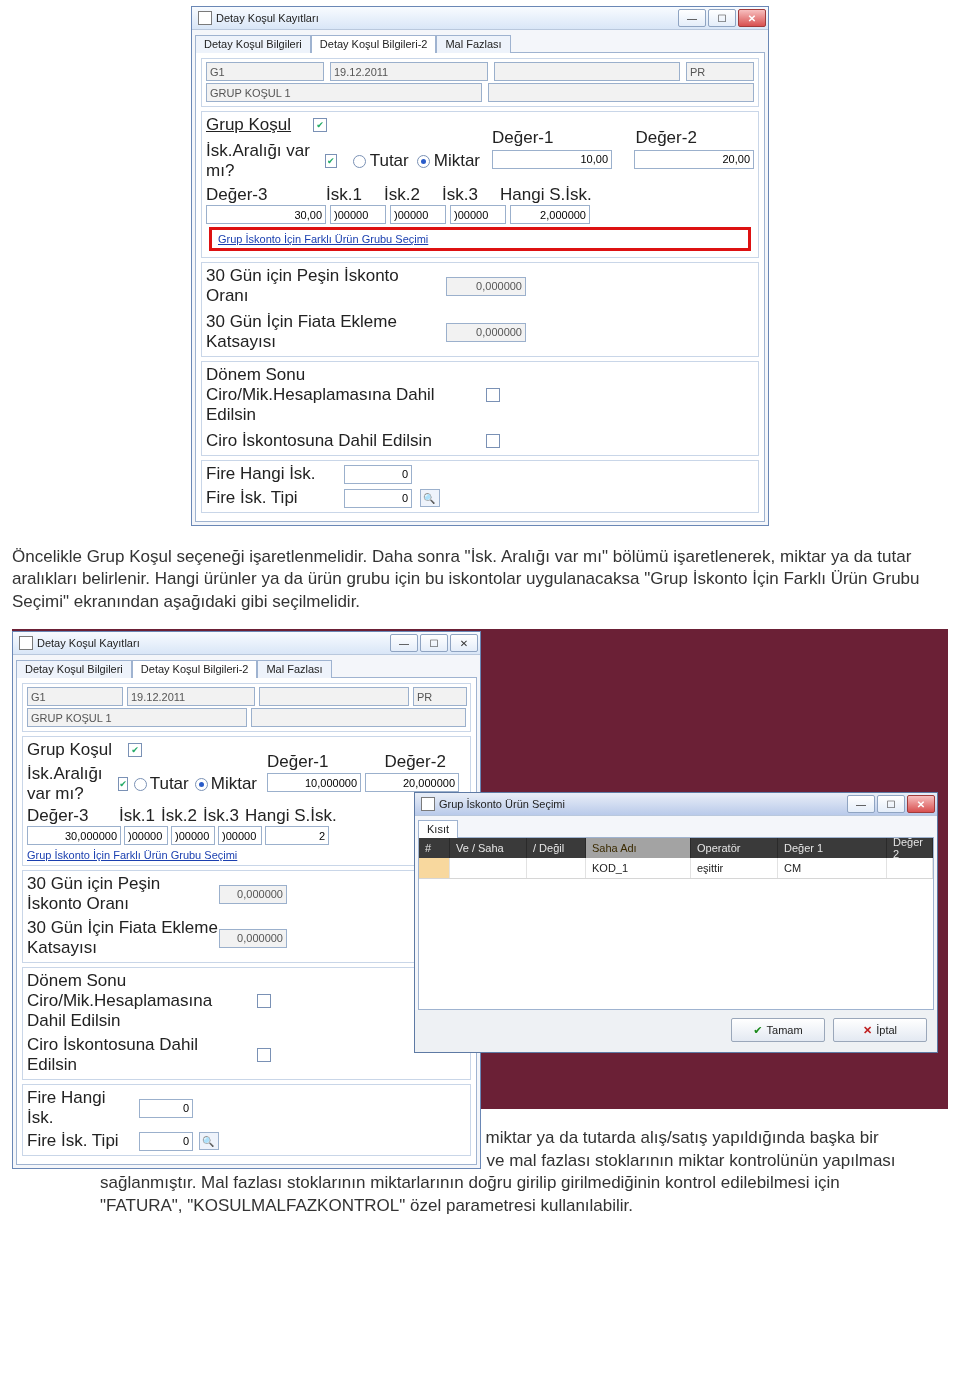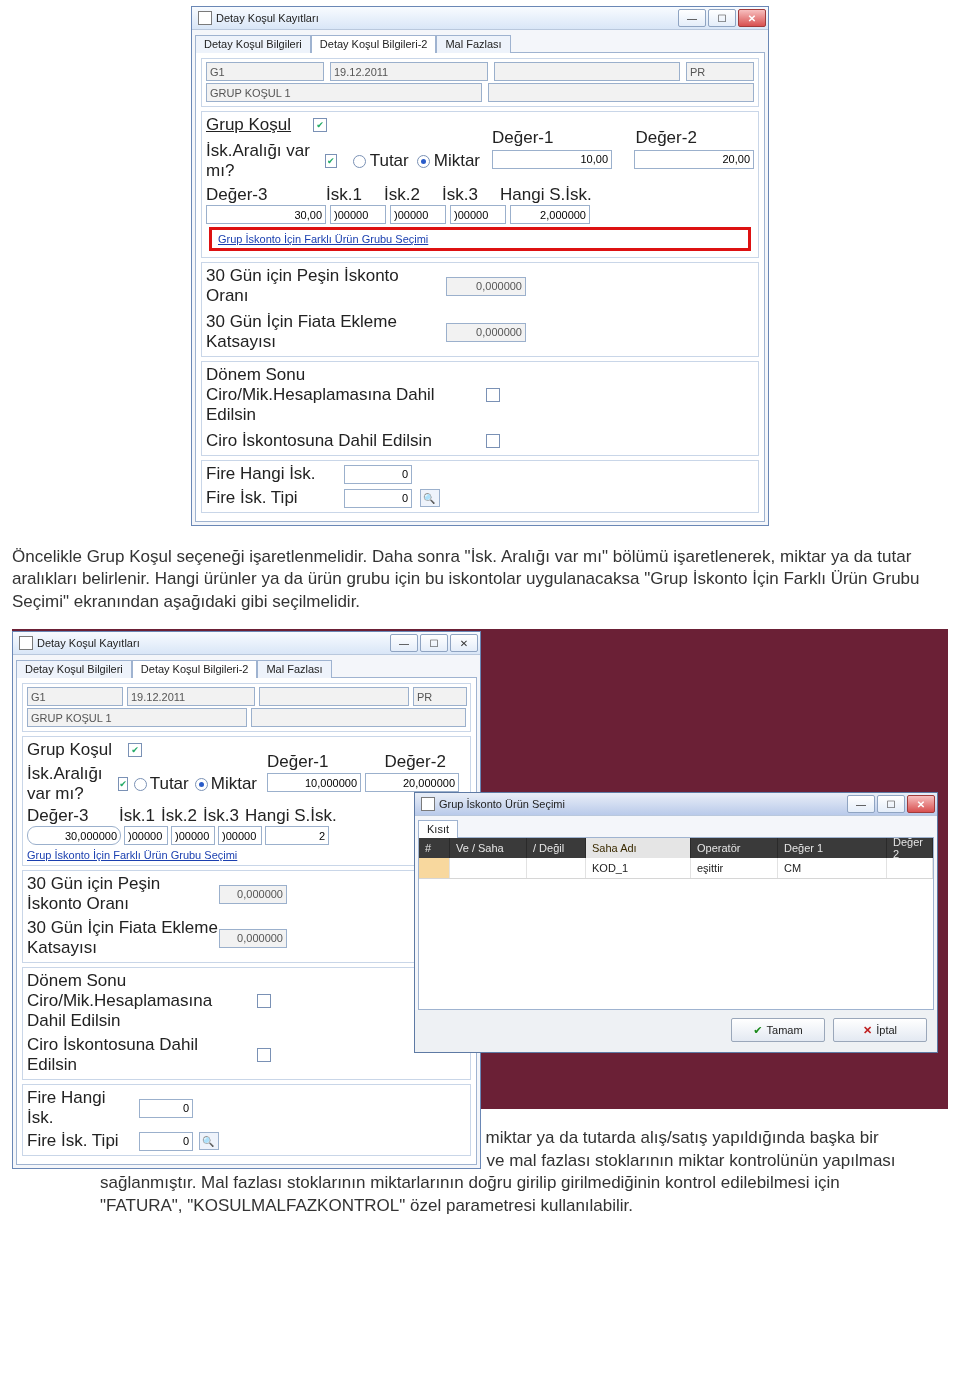--- a/index.html
+++ b/index.html
@@ -28,21 +28,21 @@
   .link { color:#1a3fb0; text-decoration:underline; cursor:pointer; font-size:11px; }
   .redbox { border:3px solid #d11; padding:3px 6px; margin:3px 3px 2px 3px; }
   .iconbtn { width:18px; height:16px; border:1px solid #9bb0cc; background:#eef3fb; display:inline-flex; align-items:center; justify-content:center; font-size:10px; }
   .para { margin:18px 0 0 12px; width:912px; font-family:Verdana,Tahoma,sans-serif; font-size:17px; line-height:1.32; color:#333; }
   .shot2-wrap { position:relative; width:936px; height:480px; margin:16px auto 0 auto; background:#6b2036; }
   .shot2-wrap .window.win1b { position:absolute; left:0; top:2px; width:467px; }
   .win2 { position:absolute; left:402px; top:163px; width:522px; border:1.5px solid #5e7aa4; background:#f4f6fa; }
   .tb2 { background:linear-gradient(#e9eef7,#b9caea); }
   .gridhead { display:flex; background:#3a3a3a; color:#e6e6e6; font-size:11px; height:20px; align-items:center; }
   .gh { padding:0 6px; border-right:1px solid #2a2a2a; height:100%; display:flex; align-items:center; }
-  .gh.sort { background:#e5e5e5; color:#3a2a00; }
+  .gh.sort { background:#a3a3a3; color:#3a2a00; }
   .gridrow { display:flex; background:#fff; height:20px; font-size:11px; align-items:center; border-bottom:1px solid #d6d6d6; }
   .cell { padding:0 6px; border-right:1px solid #e2e2e2; height:100%; display:flex; align-items:center; }
   .gridfill { height:130px; background:#fff; }
   .statusbar { background:#3a3a3a; color:#e6e6e6; font-size:11px; display:flex; align-items:center; justify-content:space-between; padding:4px 6px; }
   .navbtn { width:18px; height:16px; background:#d0d6de; border:1px solid #888; border-radius:2px; }
   .btnbar { display:flex; justify-content:flex-end; gap:8px; padding:8px 10px 10px 10px; background:#eef1f4; }
   .dlgbtn { min-width:92px; height:22px; border:1px solid #9aa7ba; border-radius:2px; background:linear-gradient(#fff,#e3e9f2); font-size:11px; display:flex; align-items:center; justify-content:center; gap:4px; }
   .mag { width:16px; height:16px; }
 </style>
 </head>
@@ -239,21 +239,21 @@
           </div>
         </div>
         <div class="row" style="gap:14px; margin-top:2px;">
           <span class="lbl" style="width:78px;">Değer-3</span>
           <span class="lbl" style="width:28px;">İsk.1</span>
           <span class="lbl" style="width:28px;">İsk.2</span>
           <span class="lbl" style="width:28px;">İsk.3</span>
           <span class="lbl">Hangi S.İsk.</span>
         </div>
         <div class="row" style="gap:3px;">
-          <input class="txt" style="width: 86px; text-align: right; border-radius: 9px;" value="30,000000">
+          <input class="txt" style="width: 86px; text-align: right;" value="30,000000">
           <input class="txt" style="width: 36px;" value=")00000">
           <input class="txt" style="width: 36px;" value=")00000">
           <input class="txt" style="width: 36px;" value=")00000">
           <input class="txt" style="width: 56px; text-align: right;" value="2">
         </div>
         <div style="margin-top:4px;"><span class="link">Grup İskonto İçin Farklı  Ürün Grubu Seçimi</span></div>
       </div>
       <div class="panel">
         <div class="row" style="justify-content:space-between; width:260px;">
               <span class="lbl">30 Gün için Peşin İskonto Oranı</span>

